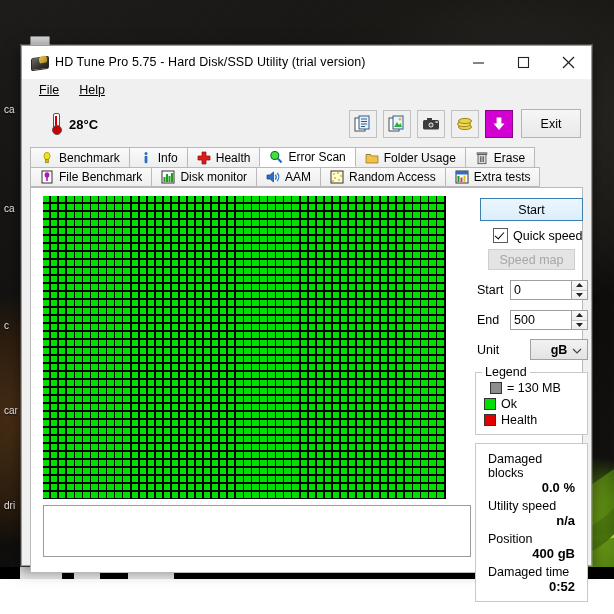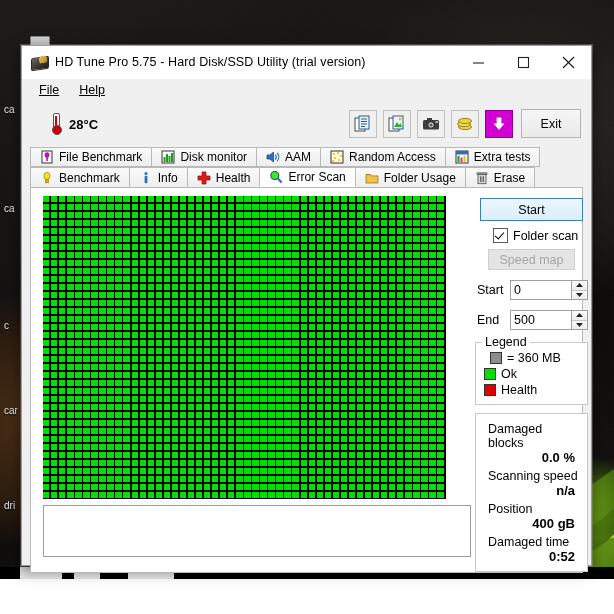--- a/index.html
+++ b/index.html
@@ -501,20 +501,67 @@
           </svg>
         </div>
       </div>
 
       <div class="exit-btn">
         <span>Exit</span>
       </div>
     </div>
 
     <div class="tabs-area">
+      <div class="tabrow row2">
+        <div class="tab">
+          <svg class="ic" viewBox="0 0 14 14">
+            <ellipse cx="7" cy="5" rx="3.1" ry="3.6" fill="#f2e21a" stroke="#9e8c00" stroke-width=".7"></ellipse>
+            <rect x="5.6" y="8.4" width="2.8" height="3.4" fill="#c9bb12" stroke="#8a7a00" stroke-width=".6"></rect>
+          </svg>
+          <span>Benchmark</span>
+        </div>
+        <div class="tab">
+          <svg class="ic" viewBox="0 0 14 14">
+            <circle cx="7" cy="2.4" r="1.5" fill="#2b6fc4"></circle>
+            <rect x="5.6" y="4.8" width="2.8" height="7.5" rx="1" fill="#2b6fc4"></rect>
+          </svg>
+          <span>Info</span>
+        </div>
+        <div class="tab">
+          <svg class="ic" viewBox="0 0 14 14">
+            <polygon points="5,1 9,1 9,5 13,5 13,9 9,9 9,13 5,13 5,9 1,9 1,5 5,5" fill="#dd1b1b" stroke="#8e0c0c" stroke-width=".7"></polygon>
+          </svg>
+          <span>Health</span>
+        </div>
+        <div class="tab active">
+          <svg class="ic" viewBox="0 0 14 14">
+            <circle cx="5.8" cy="5.5" r="4" fill="#3fe03f" stroke="#166a16" stroke-width="1.1"></circle>
+            <line x1="8.8" y1="8.6" x2="12.6" y2="12.6" stroke="#2b6fc4" stroke-width="2.2"></line>
+          </svg>
+          <span>Error Scan</span>
+        </div>
+        <div class="tab">
+          <svg class="ic" viewBox="0 0 14 14">
+            <path d="M1 3.5h4.3l1.2 1.4H13V12H1z" fill="#f2c council"></path>
+            <path d="M1 3.5h4.3l1.2 1.4H13V12H1z" fill="#f0c24a" stroke="#8a6a12" stroke-width=".7"></path>
+          </svg>
+          <span>Folder Usage</span>
+        </div>
+        <div class="tab">
+          <svg class="ic" viewBox="0 0 14 14">
+            <rect x="3" y="3.5" width="8" height="9.2" fill="#d8d8d8" stroke="#4a4a4a" stroke-width=".8"></rect>
+            <rect x="2" y="1.8" width="10" height="1.6" fill="#9a9a9a" stroke="#4a4a4a" stroke-width=".6"></rect>
+            <line x1="5.5" y1="5.3" x2="5.5" y2="11" stroke="#6a6a6a"></line>
+            <line x1="7" y1="5.3" x2="7" y2="11" stroke="#6a6a6a"></line>
+            <line x1="8.5" y1="5.3" x2="8.5" y2="11" stroke="#6a6a6a"></line>
+          </svg>
+          <span>Erase</span>
+        </div>
+      </div>
+
       <div class="tabrow row1">
         <div class="tab">
           <svg class="ic" viewBox="0 0 14 14">
             <rect x="2" y="1" width="10" height="12" fill="#fff" stroke="#333"></rect>
             <ellipse cx="7" cy="5" rx="2.4" ry="2.8" fill="#b515b5"></ellipse>
             <rect x="6.2" y="7" width="1.6" height="4" fill="#b515b5"></rect>
           </svg>
           <span>File Benchmark</span>
         </div>
         <div class="tab">
@@ -551,67 +598,20 @@
           <svg class="ic" viewBox="0 0 14 14">
             <rect x="1" y="1" width="12" height="12" fill="#fff" stroke="#333"></rect>
             <rect x="1" y="1" width="12" height="3.5" fill="#2b6fc4"></rect>
             <rect x="2.5" y="6" width="2" height="6" fill="#1b9e1b"></rect>
             <rect x="5.5" y="7.5" width="2" height="4.5" fill="#d04040"></rect>
             <rect x="8.5" y="5.5" width="2" height="6.5" fill="#e0c020"></rect>
           </svg>
           <span>Extra tests</span>
         </div>
       </div>
-
-      <div class="tabrow row2">
-        <div class="tab">
-          <svg class="ic" viewBox="0 0 14 14">
-            <ellipse cx="7" cy="5" rx="3.1" ry="3.6" fill="#f2e21a" stroke="#9e8c00" stroke-width=".7"></ellipse>
-            <rect x="5.6" y="8.4" width="2.8" height="3.4" fill="#c9bb12" stroke="#8a7a00" stroke-width=".6"></rect>
-          </svg>
-          <span>Benchmark</span>
-        </div>
-        <div class="tab">
-          <svg class="ic" viewBox="0 0 14 14">
-            <circle cx="7" cy="2.4" r="1.5" fill="#2b6fc4"></circle>
-            <rect x="5.6" y="4.8" width="2.8" height="7.5" rx="1" fill="#2b6fc4"></rect>
-          </svg>
-          <span>Info</span>
-        </div>
-        <div class="tab">
-          <svg class="ic" viewBox="0 0 14 14">
-            <polygon points="5,1 9,1 9,5 13,5 13,9 9,9 9,13 5,13 5,9 1,9 1,5 5,5" fill="#dd1b1b" stroke="#8e0c0c" stroke-width=".7"></polygon>
-          </svg>
-          <span>Health</span>
-        </div>
-        <div class="tab active">
-          <svg class="ic" viewBox="0 0 14 14">
-            <circle cx="5.8" cy="5.5" r="4" fill="#3fe03f" stroke="#166a16" stroke-width="1.1"></circle>
-            <line x1="8.8" y1="8.6" x2="12.6" y2="12.6" stroke="#2b6fc4" stroke-width="2.2"></line>
-          </svg>
-          <span>Error Scan</span>
-        </div>
-        <div class="tab">
-          <svg class="ic" viewBox="0 0 14 14">
-            <path d="M1 3.5h4.3l1.2 1.4H13V12H1z" fill="#f2c council"></path>
-            <path d="M1 3.5h4.3l1.2 1.4H13V12H1z" fill="#f0c24a" stroke="#8a6a12" stroke-width=".7"></path>
-          </svg>
-          <span>Folder Usage</span>
-        </div>
-        <div class="tab">
-          <svg class="ic" viewBox="0 0 14 14">
-            <rect x="3" y="3.5" width="8" height="9.2" fill="#d8d8d8" stroke="#4a4a4a" stroke-width=".8"></rect>
-            <rect x="2" y="1.8" width="10" height="1.6" fill="#9a9a9a" stroke="#4a4a4a" stroke-width=".6"></rect>
-            <line x1="5.5" y1="5.3" x2="5.5" y2="11" stroke="#6a6a6a"></line>
-            <line x1="7" y1="5.3" x2="7" y2="11" stroke="#6a6a6a"></line>
-            <line x1="8.5" y1="5.3" x2="8.5" y2="11" stroke="#6a6a6a"></line>
-          </svg>
-          <span>Erase</span>
-        </div>
-      </div>
     </div>
 
     <div class="clientpane">
 
       <div class="blockmap" id="blockmap" style="background: rgb(0, 0, 0);">
           <div class="blk" style="background: rgb(0, 224, 0);"></div>
           <div class="blk" style="background: rgb(0, 224, 0);"></div>
           <div class="blk" style="background: rgb(0, 224, 0);"></div>
           <div class="blk" style="background: rgb(0, 224, 0);"></div>
           <div class="blk" style="background: rgb(0, 224, 0);"></div>
@@ -2516,21 +2516,21 @@
         <span></span>
       </div>
 
       <div class="rightcol">
         <div class="start-btn">
           <span>Start</span>
         </div>
 
         <div class="chk-row">
           <div class="chkbox"></div>
-          <span>Folder scan</span>
+          <span>Quick speed</span>
         </div>
 
         <div class="speed-btn">
           <span>Speed map</span>
         </div>
 
         <div class="spin-row">
           <div class="spin-lbl">Start</div>
           <div class="spin-field">
             <span>0</span>
@@ -2561,41 +2561,52 @@
                 </div>
               <div>
                   <svg width="7" height="4" viewBox="0 0 7 4">
                     <polygon points="3.5,4 0,0 7,0" fill="#222"></polygon>
                   </svg>
                 </div>
             </div>
           </div>
         </div>
 
+        <div class="unit-row">
+          <div class="unit-lbl">Unit</div>
+          <div class="unit-sel">
+            <span>gB</span>
+            <span class="chev">
+              <svg width="10" height="6" viewBox="0 0 10 6">
+                  <polyline points="1,1 5,5 9,1" fill="none" stroke="#444" stroke-width="1.2"></polyline>
+                </svg>
+            </span>
+          </div>
+        </div>
 
         <div class="group">
           <div class="glabel">Legend</div>
           <div class="leg-row leg-first">
             <div class="leg-sq gray"></div>
-            <span>= 360 MB</span>
+            <span>= 130 MB</span>
           </div>
           <div class="leg-row">
             <div class="leg-sq green"></div>
             <span>Ok</span>
           </div>
           <div class="leg-row">
             <div class="leg-sq red"></div>
             <span>Health</span>
           </div>
         </div>
 
         <div class="group" style="margin-top:8px;padding-top:4px;">
           <div class="stat-lbl">Damaged blocks</div>
           <div class="stat-val">0.0 %</div>
-          <div class="stat-lbl">Scanning speed</div>
+          <div class="stat-lbl">Utility speed</div>
           <div class="stat-val">n/a</div>
           <div class="stat-lbl">Position</div>
           <div class="stat-val">400 gB</div>
           <div class="stat-lbl">Damaged time</div>
           <div class="stat-val">0:52</div>
         </div>
       </div>
     </div>
   </div>
 </div>

